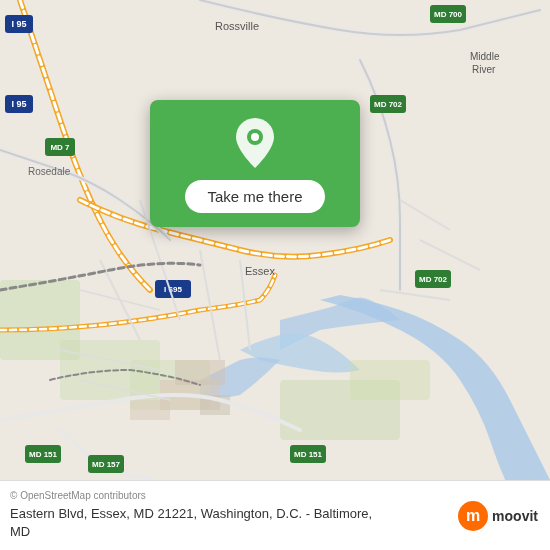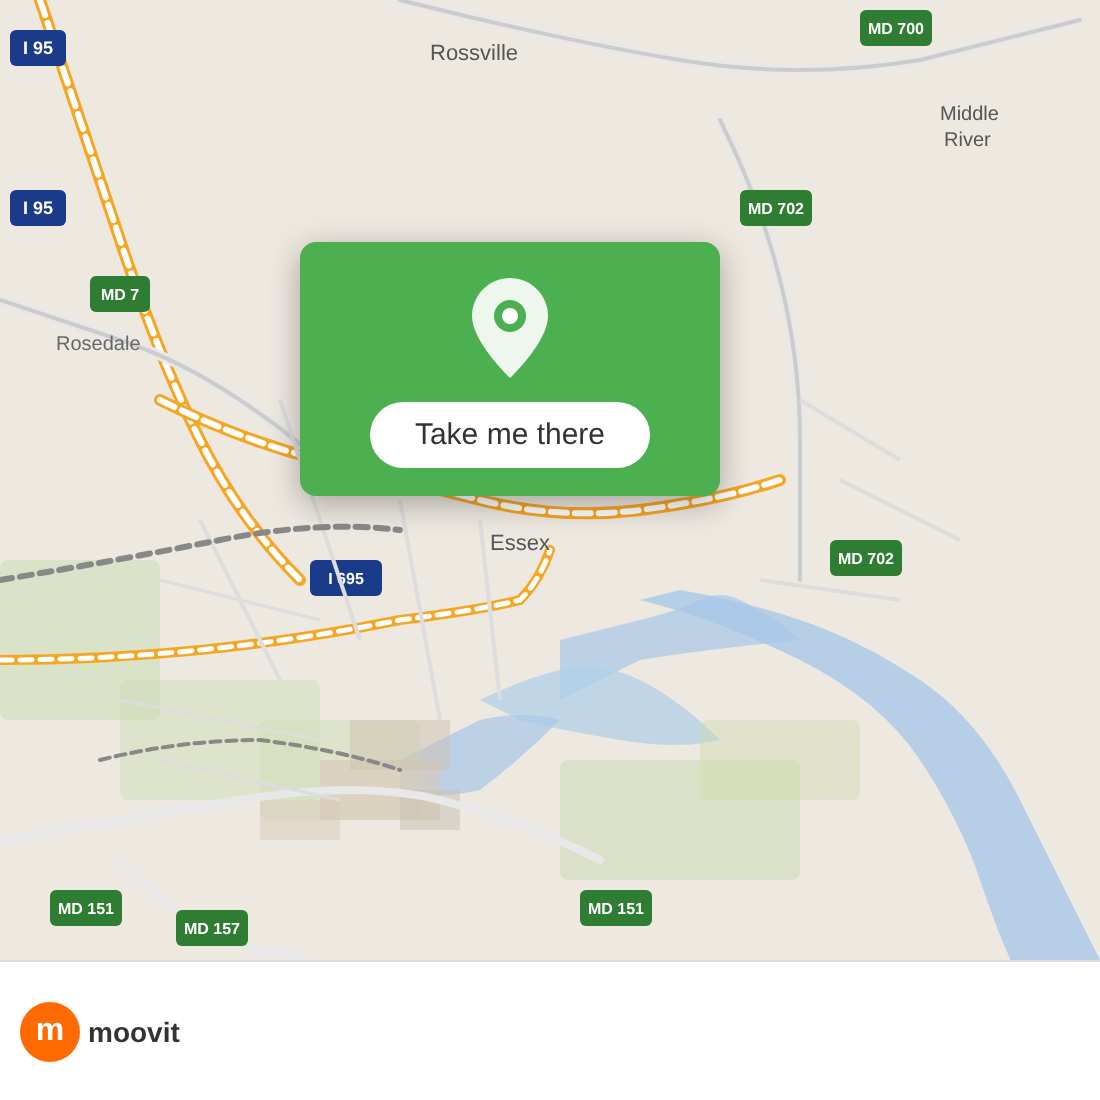--- a/index.html
+++ b/index.html
@@ -42,21 +42,20 @@
       top: 100px;
       left: 150px;
       width: 210px;
       background: #4caf50;
       border-radius: 8px;
       display: flex;
       flex-direction: column;
       align-items: center;
       padding: 16px 20px 14px 20px;
       box-shadow: 0 4px 16px rgba(0,0,0,0.3);
-      margin-top: 21px;
     }
 
     #pin-icon {
       width: 48px;
       height: 54px;
       margin-bottom: 10px;
     }
 
     #take-me-there-btn {
       background: white;
@@ -229,17 +228,21 @@
     <svg id="pin-icon" viewBox="0 0 48 54" xmlns="http://www.w3.org/2000/svg">
       <path d="M24,2 C13.5,2 5,10.5 5,21 C5,34 24,52 24,52 C24,52 43,34 43,21 C43,10.5 34.5,2 24,2 Z" fill="white" opacity="0.9"></path>
       <circle cx="24" cy="21" r="8" fill="#4caf50"></circle>
       <circle cx="24" cy="21" r="4" fill="white"></circle>
     </svg>
     <button id="take-me-there-btn">Take me there</button>
   </div>
 </div>
 
 <div id="bottom-bar">
+  <div id="bottom-left">
+    <span id="attribution">© OpenStreetMap contributors</span>
+    <span id="location-text">Eastern Blvd, Essex, MD 21221, Washington, D.C. - Baltimore, MD</span>
+  </div>
   <div id="moovit-logo">
     <div id="moovit-icon">m</div>
     <span id="moovit-text">moovit</span>
   </div>
 </div>
 
 </body></html>

